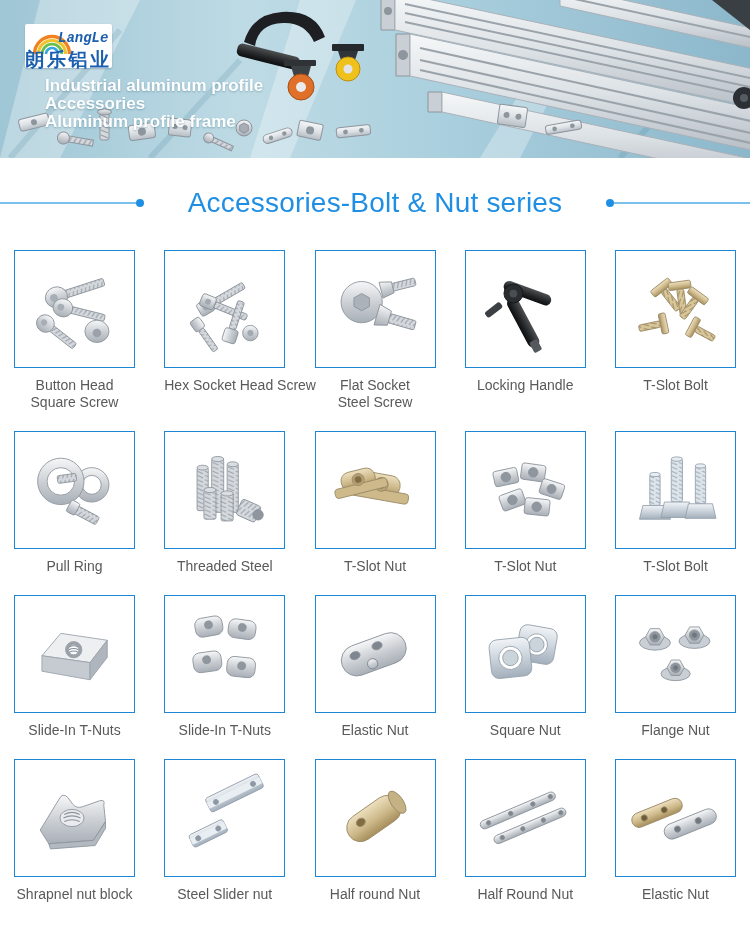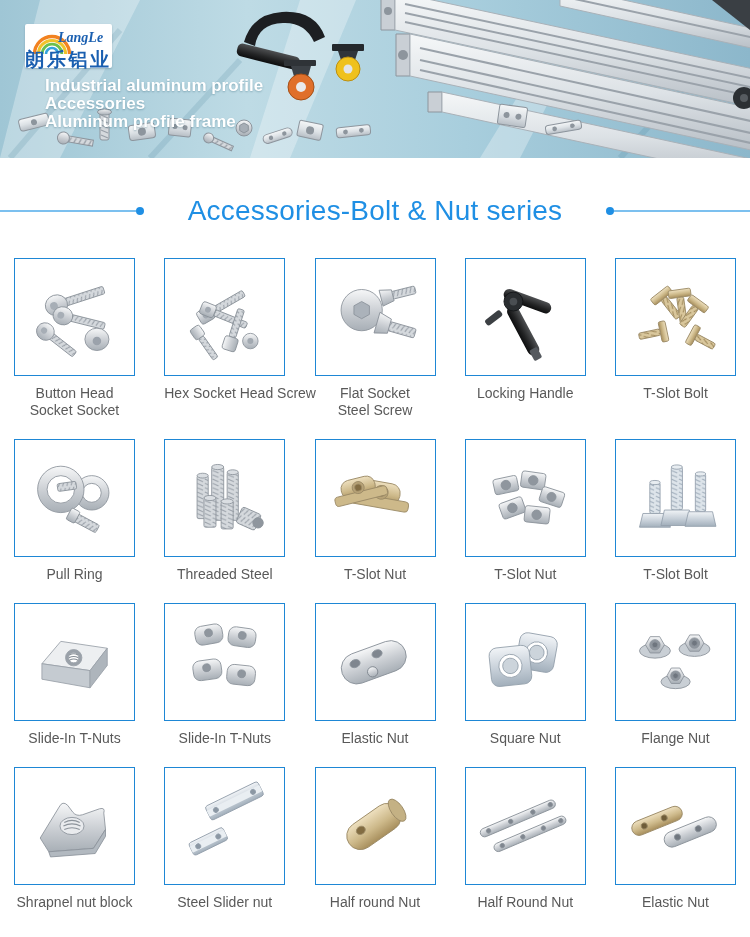--- a/index.html
+++ b/index.html
@@ -12,35 +12,35 @@
   
   .banner { position:relative; width:750px; height:158px; overflow:hidden; }
   .banner-art { position:absolute; left:0; top:0; width:100%; height:100%; display:block; }
   .logo {
     position:absolute; left:25px; top:24px; width:87px; height:44px;
     background:#ffffff; border-radius:2px; box-shadow:0 1px 2px rgba(20,60,80,.25);
   }
   .logo-arc { position:absolute; left:0; top:0; width:100%; height:100%; }
   .logo-en {
     position:absolute; left:33px; top:6px;
-    font-family:Liberation Serif, serif; font-style:italic; font-weight:bold;
+    font-family:Liberation Mono, monospace; font-style:italic; font-weight:bold;
     font-size:14px; color:#1A5FB0;
   }
   .logo-cn {
     position:absolute; left:0; right:0; top:23px; text-align:center;
     font-weight:bold; font-size:19px; letter-spacing:2.5px; color:#1A5FB0;
   }
   .tagline {
     position:absolute; left:25px; top:77px;
     color:#ffffff; font-weight:bold; font-size:17px; line-height:18px;
     text-shadow:0 1px 2px rgba(35,85,105,.35);
     margin-left:20px;
   }
   
-  .series { padding-top:36px; }
+  .series { padding-top:28px; }
   .title-row { display:flex; align-items:center; height:34px; }
   .rule { flex:1; height:2px; background:#7CC0EF; }
   .dot { width:8px; height:8px; border-radius:50%; background:#1F8FE4; flex:0 0 auto; }
   .series-title {
     margin:0 44px; font-size:28px; font-weight:400; letter-spacing:.2px;
     color:#1F8FE4; white-space:nowrap;
   }
   
   .grid {
     margin-top:30px; padding:0 14px;
@@ -272,21 +272,21 @@
                 <ellipse cx="25" cy="78" rx="10.5" ry="10" fill="url(#g-metal)"></ellipse>
                 <circle cx="23" cy="78" r="3.6" fill="#a7aeb6" stroke="none"></circle>
               </g>
               <ellipse cx="86" cy="84" rx="14" ry="13" fill="url(#g-metal)"></ellipse>
               <circle cx="86" cy="86" r="5" fill="#9ba2ab" stroke="none"></circle>
             </g>
           </svg>
         </div>
         <div class="plabel">
           <div>Button Head</div>
-          <div>Socket Socket</div>
+          <div>Square Screw</div>
         </div>
       </div>
       <div class="cell">
         <div class="imgbox">
           <svg viewBox="0 0 121 116">
             <g stroke="#8c939b" stroke-width="1">
               <g transform="rotate(-30 55 45)">
                 <rect x="44" y="42" width="42" height="8" rx="2" fill="url(#p-th)"></rect>
                 <rect x="26" y="38" width="18" height="16" rx="3" fill="url(#g-metal)"></rect>
                 <circle cx="35" cy="46" r="3.8" fill="#a2a9b1" stroke="none"></circle>

